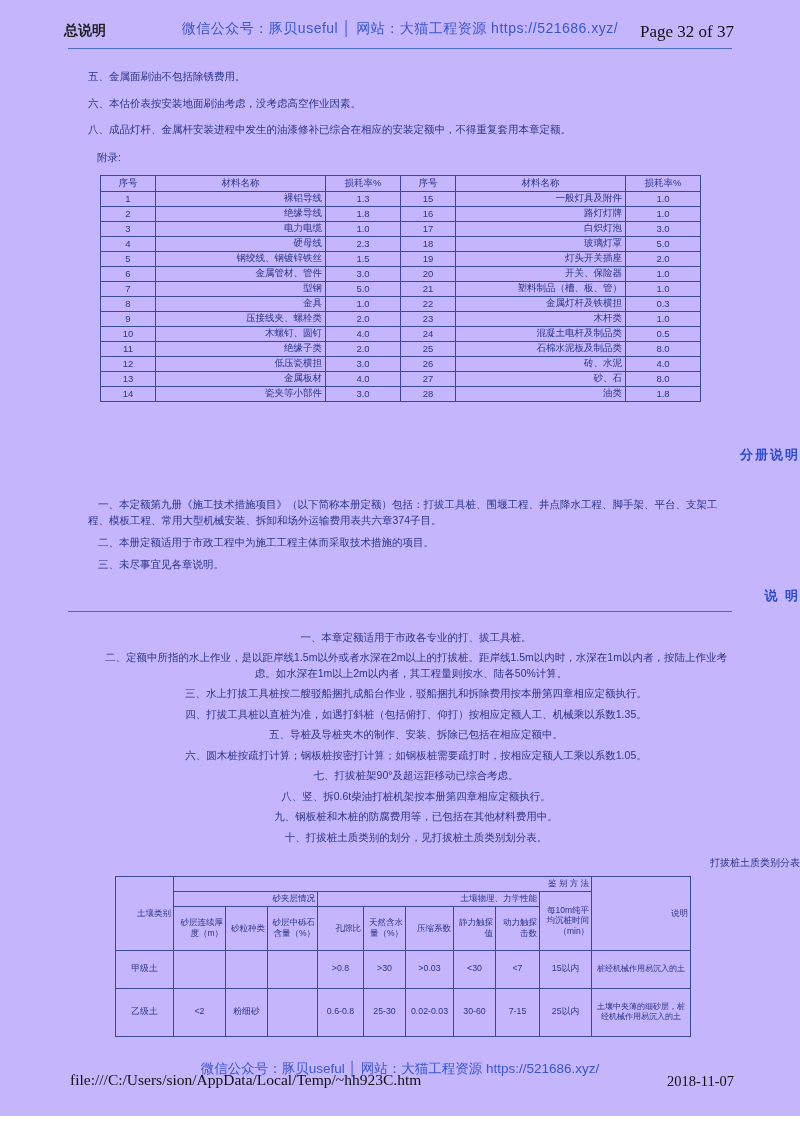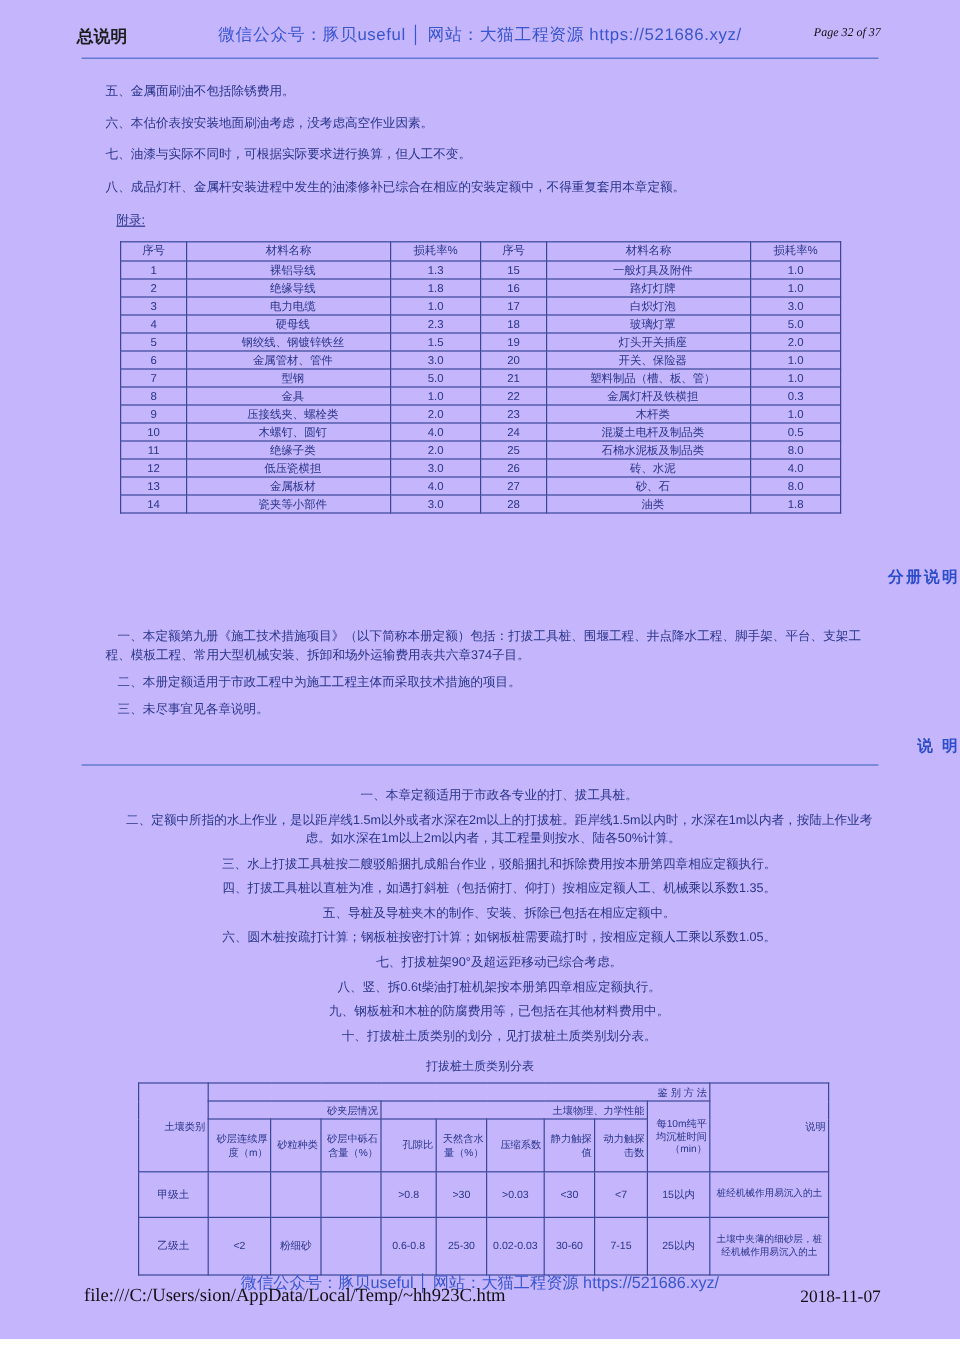--- a/index.html
+++ b/index.html
@@ -25,54 +25,54 @@
   }
   .hdr-watermark {
     position:absolute; left:0; right:0; top:20px;
     text-align:center;
     font-size:14px; color:#3a56cf; font-weight:500;
     letter-spacing:0.5px;
   }
   .hdr-page-num {
     position:absolute; right:66px; top:22px;
     font-family:"Liberation Serif", serif;
-    font-size:10px; color:#111;font-style:italic;
+    font-size:17px; color:#111;
   }
   .rule { height:0; border-top:1.5px solid #4e6cc9; margin:0 68px; }
   .rule-top { margin-top:14px; }
   .rule-mid { margin-top:6px; }
   
   .notes-top { margin:22px 70px 0 88px; }
   .notes-top .para { font-size:10.5px; line-height:1.1; margin-bottom:15px; }
-  .appendix-label { margin:14px 0 0 97px; font-size:10.5px;text-decoration:underline; }
+  .appendix-label { margin:14px 0 0 97px; font-size:10.5px; }
   
   table { border-collapse:collapse; table-layout:fixed; }
   th, td { border:1px solid #3a489b; overflow:hidden; }
   .loss-table {
     margin:10px 0 0 100px; width:600px;
     font-size:9.5px;
     padding-left:16px;
   }
   .loss-table th { height:16px; font-weight:normal; text-align:center; }
   .loss-table td { height:15px; text-align:center; padding:0 3px; }
-  .loss-table td:nth-child(2), .loss-table td:nth-child(5) { text-align:center; padding-left:10px; }
+  .loss-table td:nth-child(2), .loss-table td:nth-child(5) { text-align:right; padding-left:10px; }
   
   .section-title {
     text-align:right; color:#2b4ccb; font-weight:bold;
     font-size:13px; letter-spacing:2px;
   }
   .title-volume { margin-top:44px; }
   .title-notes { margin-top:14px; }
   
   .volume-notes { margin:32px 66px 0 88px; }
   .volume-notes .para { font-size:10.5px; line-height:1.55; margin-bottom:6px; text-indent:10px; }
   .chapter-notes { margin:18px 66px 0 88px; }
   .chapter-notes .para { font-size:10.5px; line-height:1.48; margin-bottom:5px; text-indent:10px;text-align:center; }
   
-  .soil-title { margin-top:10px; text-align:center; font-size:10px; }
+  .soil-title { margin-top:10px; text-align:right; font-size:10px; }
   .soil-table {
     margin:6px 0 0 115px; width:575px;
     font-size:8.5px;
   }
   .soil-table th {
     font-weight:normal; text-align:right; padding:1px 2px; line-height:1.25;
   }
   .soil-table thead tr:nth-child(1) th { height:15px; }
   .soil-table thead tr:nth-child(2) th { height:15px; }
   .soil-table thead tr:nth-child(3) th { height:44px; }
@@ -105,21 +105,20 @@
   <div class="page-header">
     <span class="hdr-doc-title">总说明</span>
     <span class="hdr-watermark">微信公众号：豚贝useful │ 网站：大猫工程资源 https://521686.xyz/</span>
     <span class="hdr-page-num">Page 32 of 37</span>
   </div>
   <div class="rule rule-top"></div>
 
   <div class="notes-top">
       <p class="para">五、金属面刷油不包括除锈费用。</p>
       <p class="para">六、本估价表按安装地面刷油考虑，没考虑高空作业因素。</p>
-      <p class="para">七、油漆与实际不同时，可根据实际要求进行换算，但人工不变。</p>
       <p class="para">八、成品灯杆、金属杆安装进程中发生的油漆修补已综合在相应的安装定额中，不得重复套用本章定额。</p>
     </div>
 
   <p class="appendix-label">附录:</p>
 
   <table class="loss-table">
     <colgroup>
       <col style="width:55px">
         <col style="width:170px">
         <col style="width:75px">

